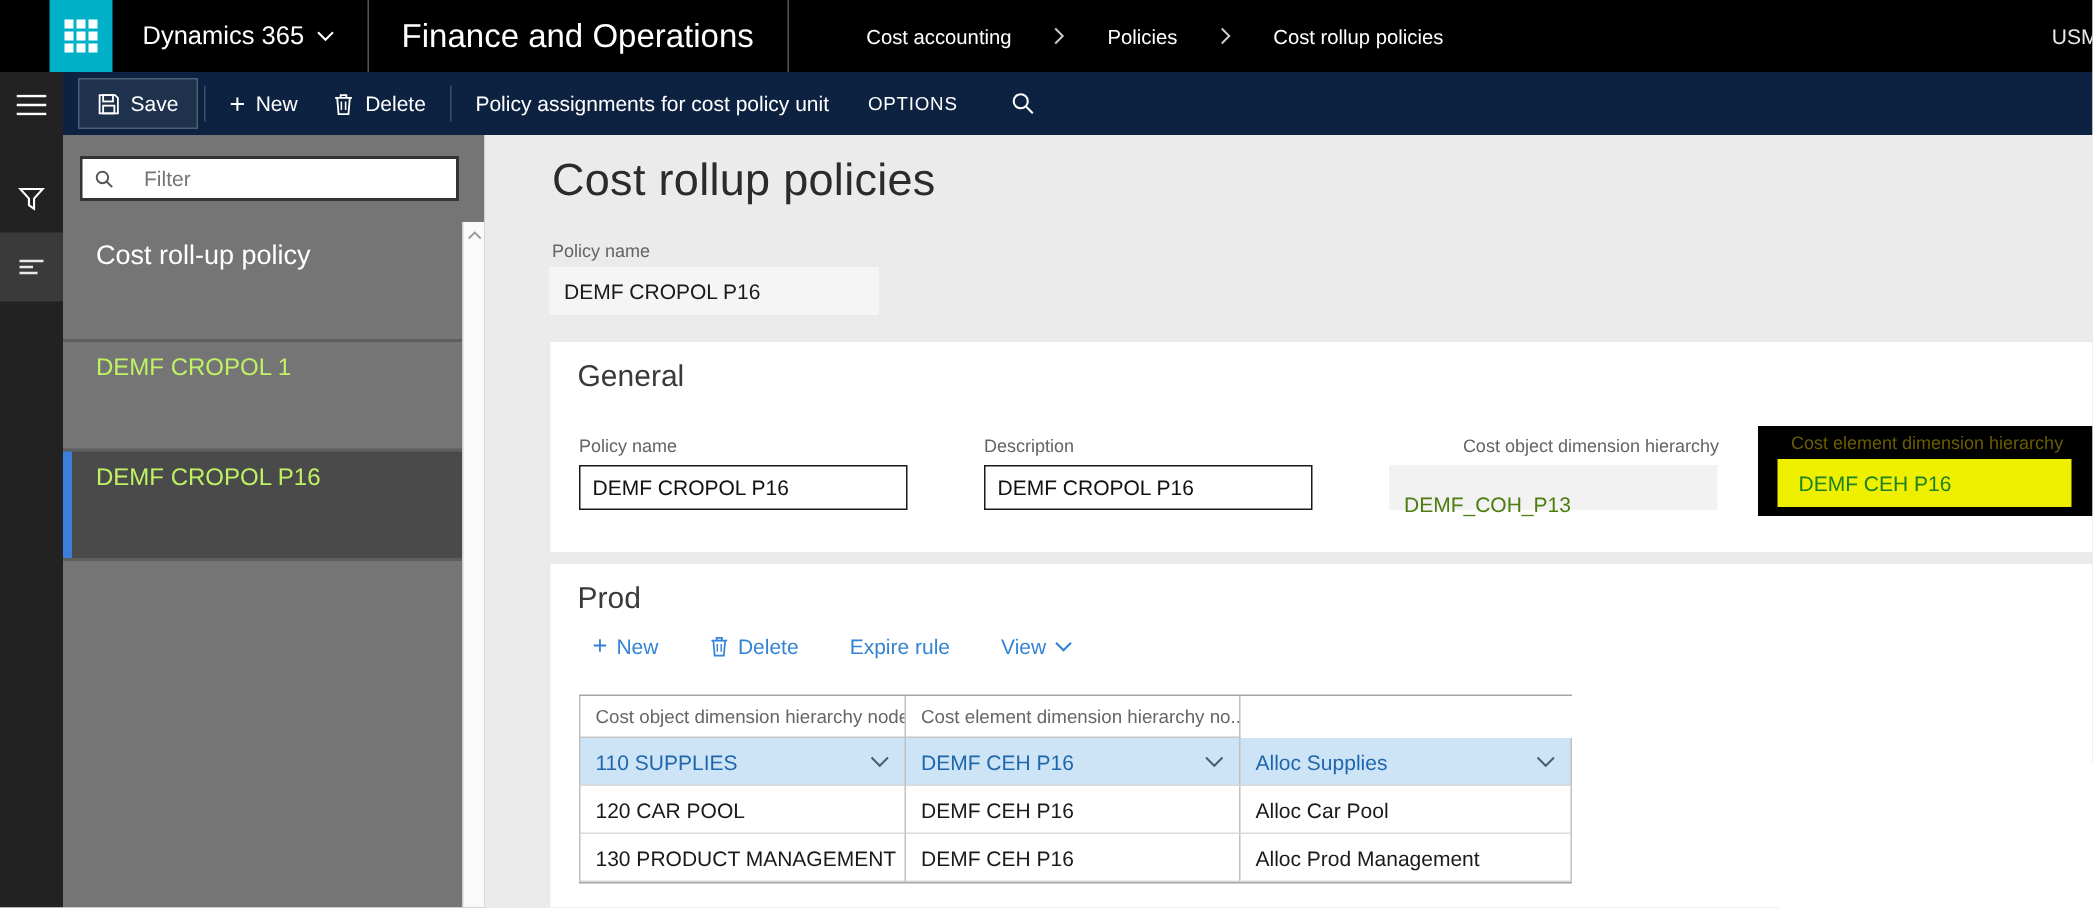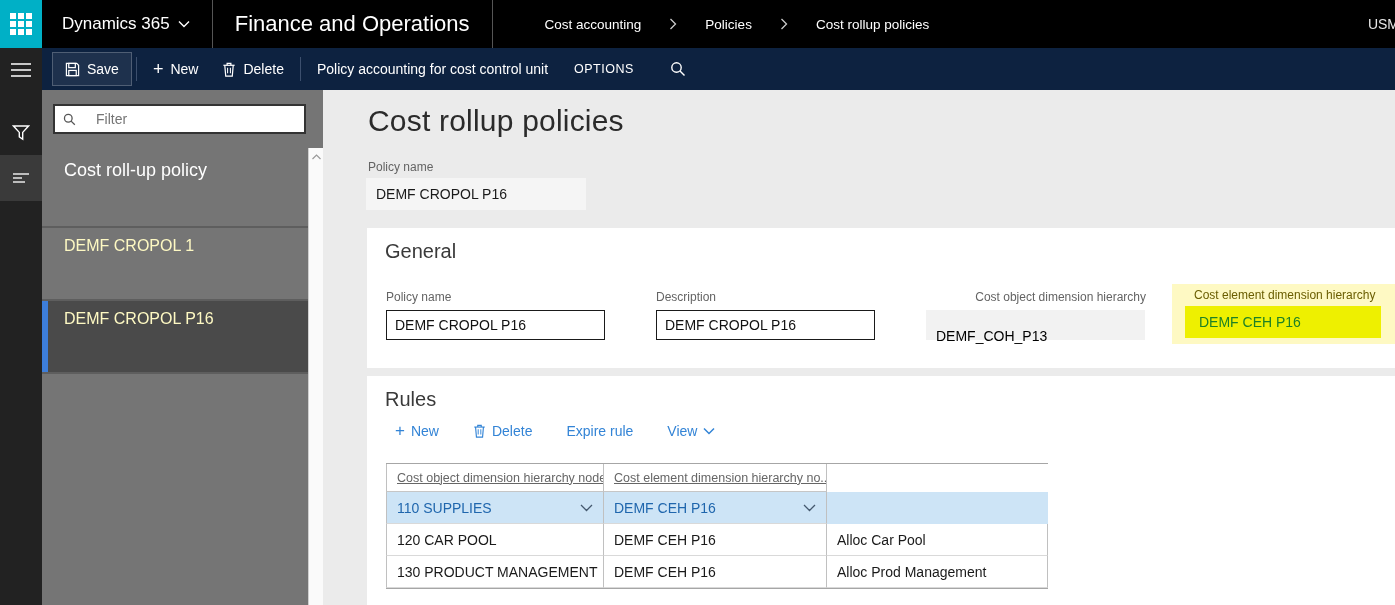--- a/index.html
+++ b/index.html
@@ -1,21 +1,21 @@
 <!DOCTYPE html>
 <html><head>
 <meta charset="utf-8">
 <style>
   * { margin:0; padding:0; box-sizing:border-box; }
   html,body { width:1395px; height:605px; overflow:hidden; }
   body { font-family:"Liberation Sans", sans-serif; background:#ebebeb; position:relative; }
   svg { display:block; }
 
   
-  .topbar { position:absolute; left:0; top:0; width:1395px; height:48px; background:#000; display:flex; align-items:center; color:#fff; z-index:5; }
+  .topbar { position:absolute; left:0; top:0; width:1395px; height:48px; background:#000; display:flex; align-items:center; color:#fff; z-index:5;padding-left:33px; }
   .waffle-btn { width:42px; height:48px; background:#00b0c6; display:flex; align-items:center; justify-content:center; cursor:pointer; flex:0 0 auto; }
   .waffle { display:grid; grid-template-columns:repeat(3,6px); grid-template-rows:repeat(3,6px); gap:2px; }
   .waffle span { background:#fff; width:6px; height:6px; }
   .product { font-size:17px; margin-left:20px; display:flex; align-items:center; gap:8px; cursor:pointer; }
   .tb-divider { width:1px; height:48px; background:#555; margin:0 22px; flex:0 0 auto; }
   .suite { font-size:22px; cursor:pointer; }
   .breadcrumb { display:flex; align-items:center; font-size:13.5px; gap:28px; margin-left:30px; }
   .crumb { cursor:pointer; white-space:nowrap; }
   .crumb-sep svg { stroke:#ccc; }
   .company { margin-left:auto; font-size:14px; color:#e8e8e8; padding-right:0; white-space:nowrap; transform:translateX(4px); }
@@ -36,21 +36,21 @@
   .rail-filter { position:absolute; top:63px; }
   .rail-list { position:absolute; top:107px; background:#3a3a3a; height:46px; }
 
   
   .sidepanel { position:absolute; left:42px; top:90px; width:281px; height:515px; background:#757575; overflow:hidden; }
   .filterbox { position:absolute; left:11px; top:14px; width:253px; height:30px; background:#fff; border:2px solid #333; display:flex; align-items:center; padding:0 8px; gap:20px; }
   .filterbox input { border:none; outline:none; font-size:14px; color:#333; width:100%; font-family:"Liberation Sans", sans-serif; background:transparent; }
   .filterbox input::placeholder { color:#757575; }
   .plist { position:absolute; left:0; top:58px; right:15px; bottom:0; }
   .plist-header { height:80px; padding:12px 0 0 22px; font-size:18px; color:#ffffff; border-bottom:2px solid #5e5e5e; cursor:default; }
-  .plist-item { height:73px; padding:9px 10px 0 22px; font-size:16px; color:#fef9c3; border-bottom:2px solid #5e5e5e; cursor:pointer; position:relative; }
+  .plist-item { height:73px; padding:9px 10px 0 22px; font-size:16px; color:#bef264; border-bottom:2px solid #5e5e5e; cursor:pointer; position:relative; }
   .plist-item.selected { background:#4a4a4a; }
   .plist-item.selected::before { content:""; position:absolute; left:0; top:0; bottom:0; width:6px; background:#3d7edb; }
   .pscroll { position:absolute; right:0; top:58px; width:15px; bottom:0; background:#fafafa; border-left:1px solid #d0d0d0; }
   .pscroll-up { height:18px; display:flex; align-items:center; justify-content:center; cursor:pointer; }
 
   
   .main { position:absolute; left:323px; top:90px; width:1072px; height:515px; background:#ebebeb; }
   .page-title { position:absolute; left:45px; top:14px; font-size:30px; font-weight:300; color:#2b2b2b; letter-spacing:.2px; }
   .hdr-label { position:absolute; left:45px; top:70px; font-size:12px; color:#646464; }
   .hdr-field { position:absolute; left:43px; top:88px; width:220px; height:32px; background:#f5f5f5; font-size:14px; color:#1a1a1a; display:flex; align-items:center; padding-left:10px; }
@@ -58,38 +58,38 @@
   .card { position:absolute; left:44px; right:0; background:#fff; }
   .card-general { top:138px; height:140px; }
   .card-rules  { top:286px; height:229px; }
   .card-heading { position:absolute; left:18px; top:12px; font-size:20px; font-weight:300; color:#3a3a3a; }
 
   .field { position:absolute; top:62px; width:220px; }
   .field .flabel { font-size:12px; color:#646464; margin-bottom:5px; display:block; height:15px; }
   .field input { width:219px; height:30px; border:1px solid #1a1a1a; font-size:14px; padding:0 8px; color:#111; font-family:"Liberation Sans", sans-serif; background:#fff; }
   .field-1 { left:19px; } .field-2 { left:289px; } .field-3 { left:559px;text-align:right; }
   .lookup-val { width:219px; height:30px; background:#f2f2f2; display:flex; align-items:center; padding:0 10px; font-size:14px; }
-  .lookup-val a { color:#000000; text-decoration:none; cursor:pointer;margin-top:22px; }
-  .field-hl { left:805px; width:223px; top:56px; background:#fef9c3; padding:4px 0 6px 0; }
+  .lookup-val a { color:#4d7c0f; text-decoration:none; cursor:pointer;margin-top:22px; }
+  .field-hl { left:805px; width:223px; top:56px; background:#000000; padding:4px 0 6px 0; }
   .field-hl .flabel { color:#6a5d00; margin-left:22px; margin-bottom:3px; }
   .hl-val { margin-left:13px; width:196px; height:32px; background:#eef000; display:flex; align-items:center; padding-left:14px; font-size:14px; color:#1e8225; }
 
   
   .rtoolbar { position:absolute; left:28px; top:46px; display:flex; align-items:center; gap:34px; font-size:14px; color:#3384d6; }
   .rt-item { display:flex; align-items:center; gap:6px; cursor:pointer; white-space:nowrap; }
   .rt-item .plus-glyph { font-size:17px; }
 
   
   .grid { position:absolute; left:19px; top:87px; width:662px; border-top:1px solid #a6a6a6; border-bottom:1px solid #a6a6a6; }
   .g-row { display:flex; }
   .g-cell { padding:0 10px; display:flex; align-items:center; overflow:hidden; white-space:nowrap; border-right:1px solid #c0c0c0; }
   .g-cell:first-child { border-left:1px solid #c0c0c0; }
   .c1 { width:218px; } .c2 { width:223px; } .c3 { width:221px; }
   .g-head { height:28px; }
-  .g-head .g-cell { font-size:12.5px; color:#666; border-bottom:1px solid #c6c6c6;text-decoration:underline; }
+  .g-head .g-cell { font-size:12.5px; color:#666; border-bottom:1px solid #c6c6c6; }
   .g-datarow { height:32px; font-size:14px; color:#1a1a1a; background:#fff; cursor:pointer; }
   .g-datarow .g-cell { border-bottom:1px solid #d9d9d9; }
   .g-datarow.selected { background:#cde4f6; color:#1f66ad; }
   .g-datarow.selected .g-cell { justify-content:space-between; }
   .cell-chevron { flex:0 0 auto; margin-left:6px; }
 
   .icon { display:inline-flex; align-items:center; justify-content:center; }
 </style>
 </head>
 <body>
@@ -159,21 +159,21 @@
           <path d="M1 3.5h12" stroke="#fff" stroke-width="1.3" fill="none"></path>
           <path d="M5 3.5v-2h4v2" stroke="#fff" stroke-width="1.3" fill="none"></path>
           <path d="M2.5 3.5l1 11.5h7l1-11.5" stroke="#fff" stroke-width="1.3" fill="none"></path>
           <path d="M5.5 6v6M8.5 6v6" stroke="#fff" stroke-width="1.1" fill="none"></path>
         </svg>
     </span>
     <span>Delete</span>
   </div>
   <div class="ab-divider"></div>
   <div class="ab-btn">
-    <span>Policy accounting for cost control unit</span>
+    <span>Policy assignments for cost policy unit</span>
   </div>
   <div class="ab-options">OPTIONS</div>
   <div class="ab-btn ab-search">
     <span class="icon">
       <svg width="16" height="16" viewBox="0 0 16 16">
           <circle cx="6.5" cy="6.5" r="4.7" fill="none" stroke="#fff" stroke-width="1.4"></circle>
           <line x1="10" y1="10" x2="14.5" y2="14.5" stroke="#fff" stroke-width="1.4"></line>
         </svg>
     </span>
   </div>
@@ -258,21 +258,21 @@
       </div>
     </div>
 
     <div class="field field-hl">
       <span class="flabel">Cost element dimension hierarchy</span>
       <div class="hl-val">DEMF CEH P16</div>
     </div>
   </div>
 
   <div class="card card-rules">
-    <div class="card-heading">Rules</div>
+    <div class="card-heading">Prod</div>
 
     <div class="rtoolbar">
       <div class="rt-item">
         <span class="plus-glyph">+</span>
         <span>New</span>
       </div>
       <div class="rt-item">
         <span class="icon">
           <svg width="13" height="14" viewBox="0 0 14 16">
               <path d="M1 3.5h12" stroke="#3384d6" stroke-width="1.3" fill="none"></path>
@@ -312,20 +312,28 @@
           </span>
         </div>
         <div class="g-cell c2">
           <span>DEMF CEH P16</span>
           <span class="icon cell-chevron">
             <svg width="13" height="8" viewBox="0 0 13 8">
                 <polyline points="1,1 6.5,6.5 12,1" fill="none" stroke="#44586e" stroke-width="1.3"></polyline>
               </svg>
           </span>
         </div>
+        <div class="g-cell c3">
+          <span>Alloc Supplies</span>
+          <span class="icon cell-chevron">
+            <svg width="13" height="8" viewBox="0 0 13 8">
+                <polyline points="1,1 6.5,6.5 12,1" fill="none" stroke="#44586e" stroke-width="1.3"></polyline>
+              </svg>
+          </span>
+        </div>
       </div>
 
       <div class="g-row g-datarow">
         <div class="g-cell c1">120 CAR POOL</div>
         <div class="g-cell c2">DEMF CEH P16</div>
         <div class="g-cell c3">Alloc Car Pool</div>
       </div>
 
       <div class="g-row g-datarow">
         <div class="g-cell c1">130 PRODUCT MANAGEMENT</div>

